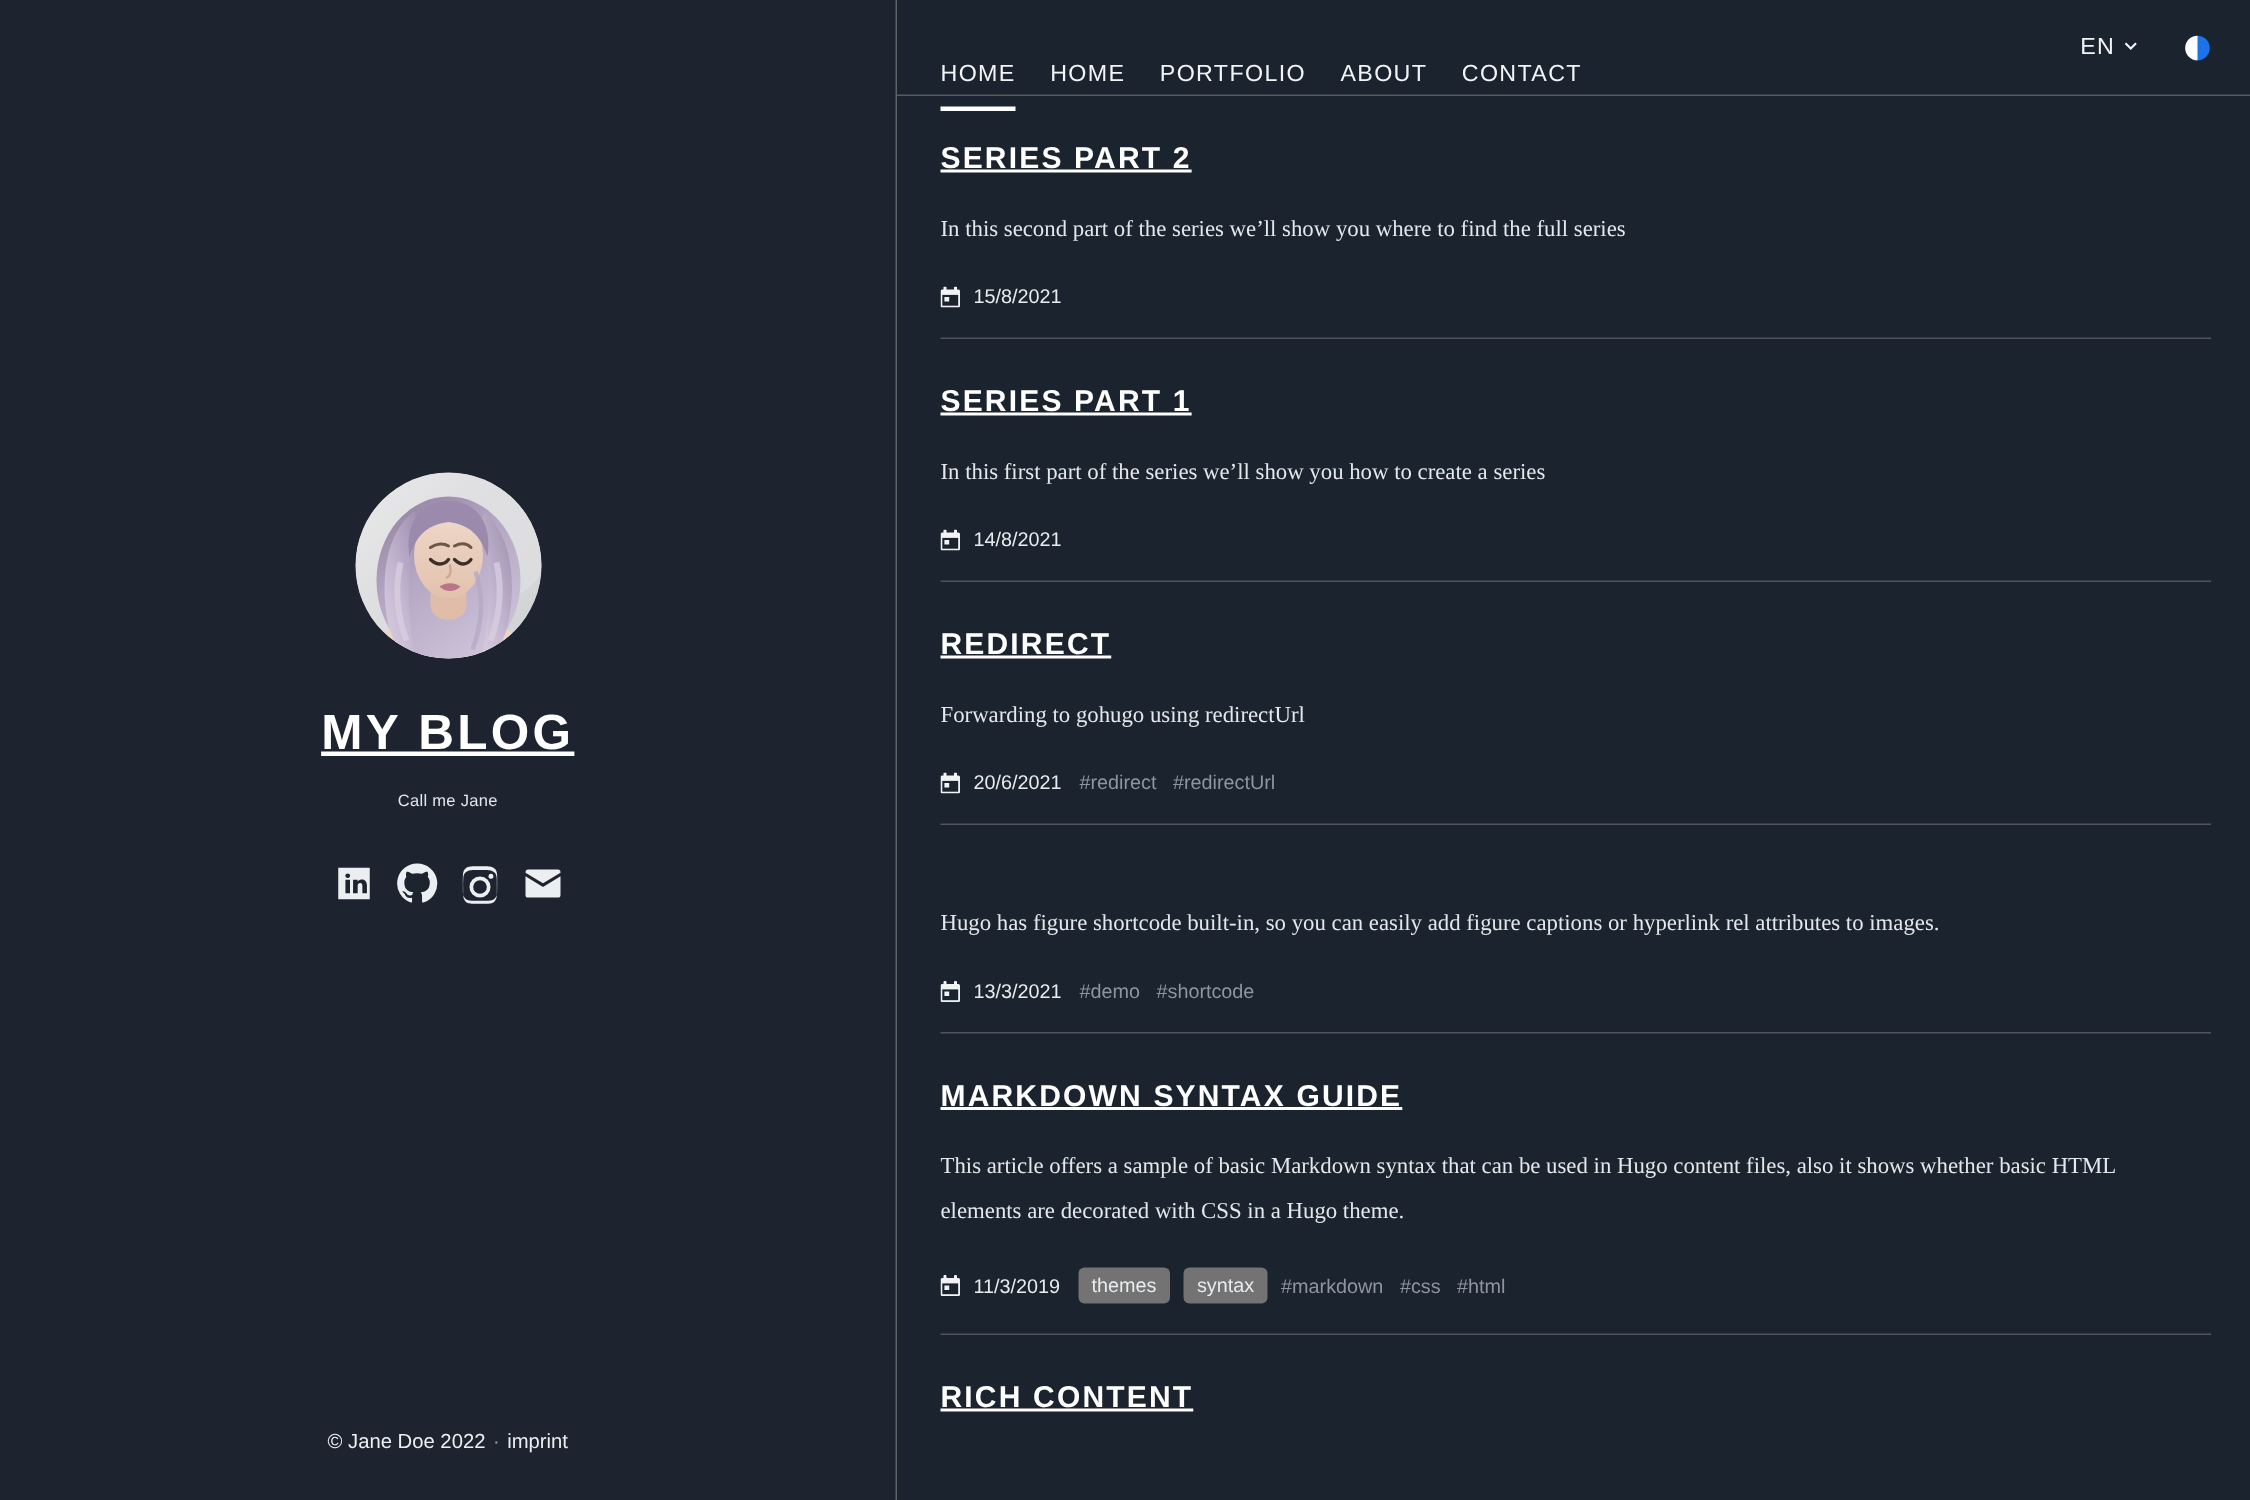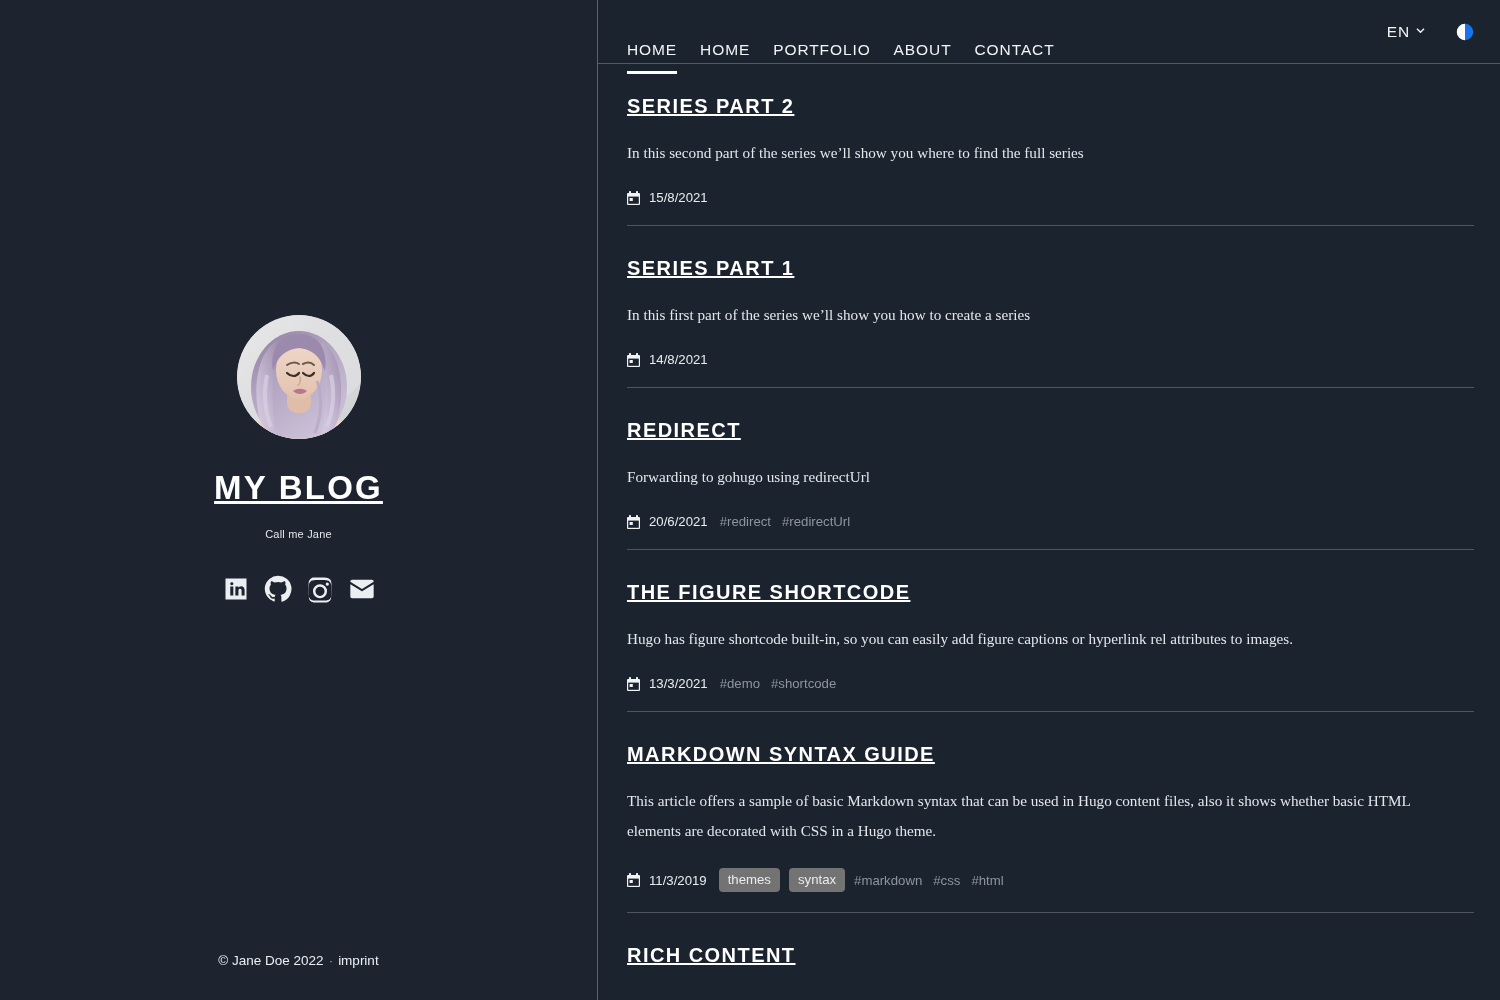--- a/index.html
+++ b/index.html
@@ -409,21 +409,20 @@
               <rect x="1.2" y="5.6" width="10.6" height="7.2" fill="#1b232e"></rect>
               <rect x="2.6" y="7" width="3.2" height="3" fill="#f0f2f4"></rect>
             </svg>
           </span>
           <span class="post-date">20/6/2021</span>
           <span class="tag">#redirect</span>
           <span class="tag">#redirectUrl</span>
         </div>
       </article>
       <article class="post">
-        <h2 class="post-title">THE FIGURE SHORTCODE</h2>
         <p class="post-summary">Hugo has figure shortcode built-in, so you can easily add figure captions or hyperlink rel attributes to images.</p>
         <div class="post-meta">
           <span class="cal-icon">
             <svg viewBox="0 0 13 14">
               <rect x="0" y="2" width="13" height="12" rx="1"></rect>
               <rect x="2" y="0" width="2" height="3.4" rx="0.6"></rect>
               <rect x="9" y="0" width="2" height="3.4" rx="0.6"></rect>
               <rect x="1.2" y="5.6" width="10.6" height="7.2" fill="#1b232e"></rect>
               <rect x="2.6" y="7" width="3.2" height="3" fill="#f0f2f4"></rect>
             </svg>

